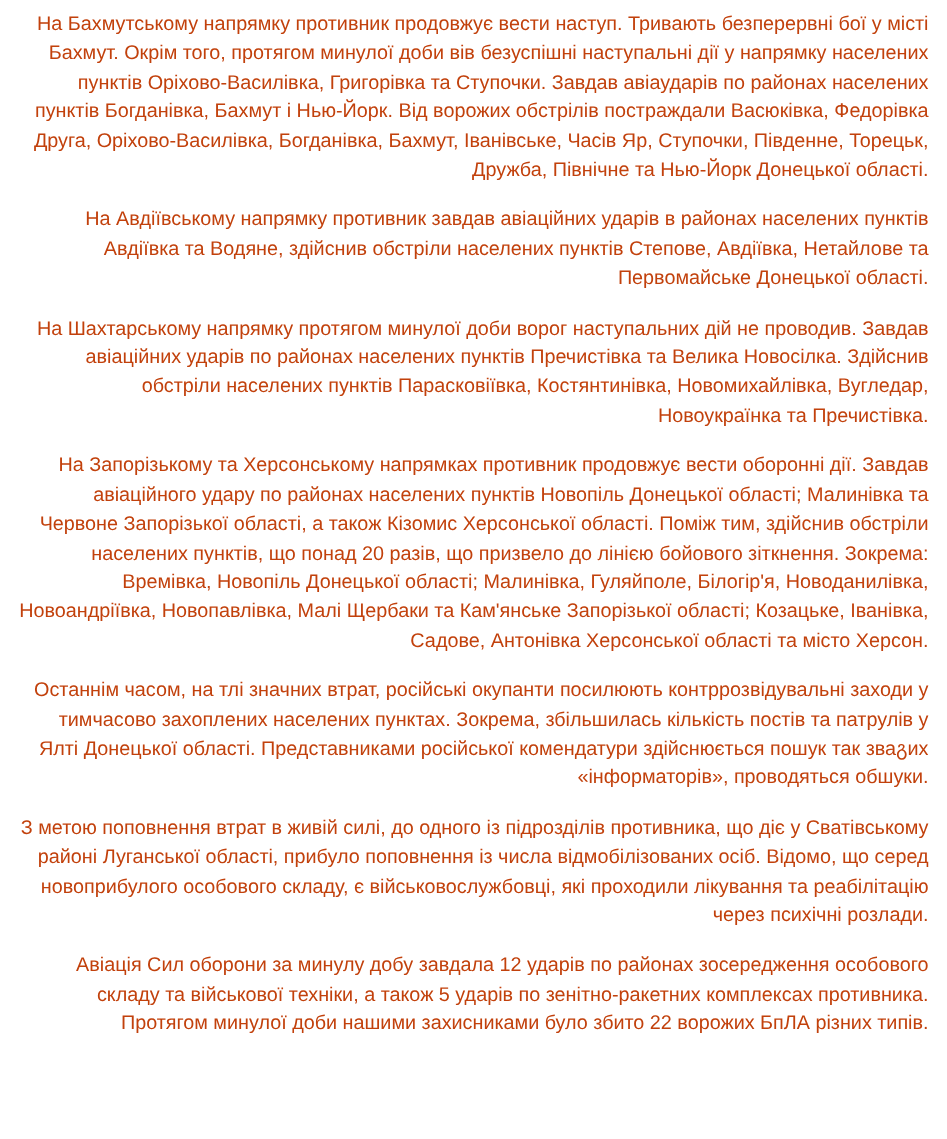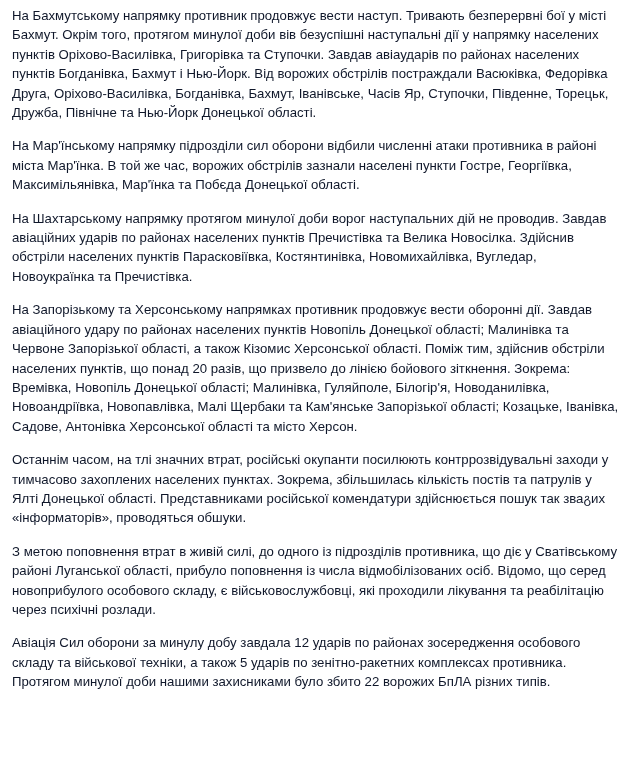--- a/index.html
+++ b/index.html
@@ -17,33 +17,33 @@
   }
   #doc {
     width: 631px;
     box-sizing: border-box;
     padding: 6px 12px 10px 12px;
   }
   .para {
     font-size: 13.2px;
     line-height: 19.4px;
     margin: 0 0 14px 0;
-    text-align: left;
-    color: #0f172a;
+    text-align: right;
+    color: #c2410c;
     white-space: normal;
   }
   .para:last-child {
     margin-bottom: 0;
   }
 </style>
 </head>
 <body>
 
 <div id="doc">
   <p class="para">На Бахмутському напрямку противник продовжує вести наступ. Тривають безперервні бої у місті Бахмут. Окрім того, протягом минулої доби вів безуспішні наступальні дії у напрямку населених пунктів Оріхово-Василівка, Григорівка та Ступочки. Завдав авіаударів по районах населених пунктів Богданівка, Бахмут і Нью-Йорк. Від ворожих обстрілів постраждали Васюківка, Федорівка Друга, Оріхово-Василівка, Богданівка, Бахмут, Іванівське, Часів Яр, Ступочки, Південне, Торецьк, Дружба, Північне та Нью-Йорк Донецької області.</p>
-  <p class="para">На Мар'їнському напрямку підрозділи сил оборони відбили численні атаки противника в районі міста Мар'їнка. В той же час, ворожих обстрілів зазнали населені пункти Гостре, Георгіївка, Максимільянівка, Мар'їнка та Побєда Донецької області.</p>
+  <p class="para">На Авдіївському напрямку противник завдав авіаційних ударів в районах населених пунктів Авдіївка та Водяне, здійснив обстріли населених пунктів Степове, Авдіївка, Нетайлове та Первомайське Донецької області.</p>
   <p class="para">На Шахтарському напрямку протягом минулої доби ворог наступальних дій не проводив. Завдав авіаційних ударів по районах населених пунктів Пречистівка та Велика Новосілка. Здійснив обстріли населених пунктів Парасковіївка, Костянтинівка, Новомихайлівка, Вугледар, Новоукраїнка та Пречистівка.</p>
   <p class="para">На Запорізькому та Херсонському напрямках противник продовжує вести оборонні дії. Завдав авіаційного удару по районах населених пунктів Новопіль Донецької області; Малинівка та Червоне Запорізької області, а також Кізомис Херсонської області. Поміж тим, здійснив обстріли населених пунктів, що понад 20 разів, що призвело до лінією бойового зіткнення. Зокрема: Времівка, Новопіль Донецької області; Малинівка, Гуляйполе, Білогір'я, Новоданилівка, Новоандріївка, Новопавлівка, Малі Щербаки та Кам'янське Запорізької області; Козацьке, Іванівка, Садове, Антонівка Херсонської області та місто Херсон.</p>
   <p class="para">Останнім часом, на тлі значних втрат, російські окупанти посилюють контррозвідувальні заходи у тимчасово захоплених населених пунктах. Зокрема, збільшилась кількість постів та патрулів у Ялті Донецької області. Представниками російської комендатури здійснюється пошук так зваგих «інформаторів», проводяться обшуки.</p>
   <p class="para">З метою поповнення втрат в живій силі, до одного із підрозділів противника, що діє у Сватівському районі Луганської області, прибуло поповнення із числа відмобілізованих осіб. Відомо, що серед новоприбулого особового складу, є військовослужбовці, які проходили лікування та реабілітацію через психічні розлади.</p>
   <p class="para">Авіація Сил оборони за минулу добу завдала 12 ударів по районах зосередження особового складу та військової техніки, а також 5 ударів по зенітно-ракетних комплексах противника. Протягом минулої доби нашими захисниками було збито 22 ворожих БпЛА різних типів.</p>
 
 </div>
 
 </body></html>

